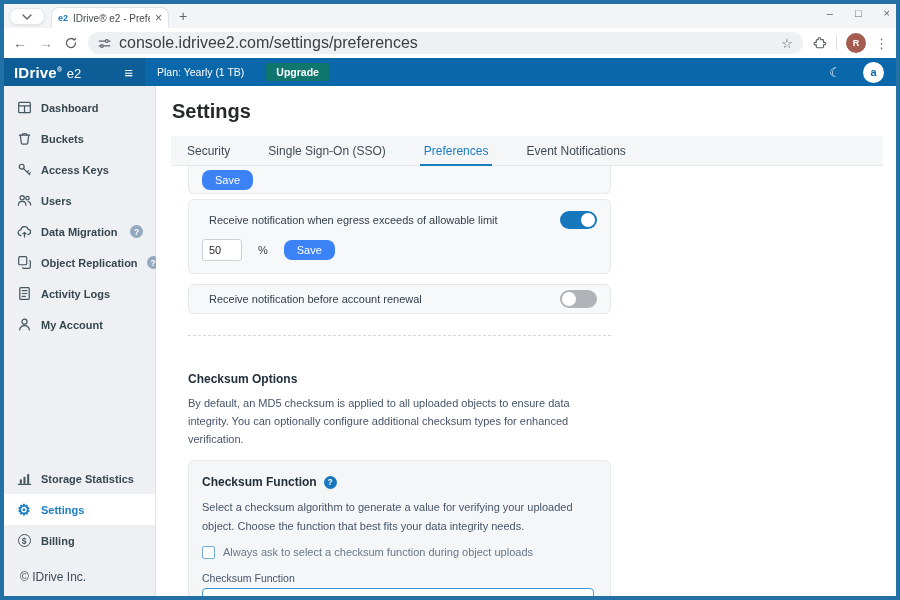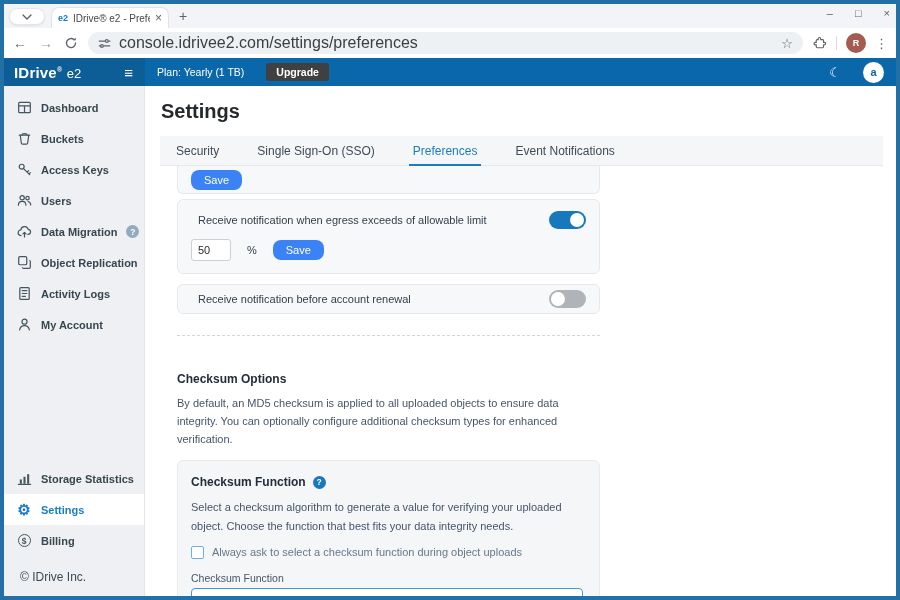--- a/index.html
+++ b/index.html
@@ -37,28 +37,28 @@
 
   
   .app-header { height:28px; display:flex; flex:none; color:#fff; }
   .logo-sec { width:141px; background:#0d5e97; display:flex; align-items:center; justify-content:space-between; padding:0 12px 0 10px; flex:none; }
   .logo { font-size:15px; font-weight:bold; letter-spacing:.2px; }
   .logo sup { font-size:7px; }
   .logo .e2 { font-weight:normal; font-size:13px; }
   .hamburger { font-size:15px; line-height:1; }
   .header-rest { flex:1; background:#0a67aa; display:flex; align-items:center; padding:0 12px; gap:22px; }
   .plan { font-size:10.5px; }
-  .upgrade-btn { background:#404040; color:#fff; border:none; font-size:10.5px; font-weight:bold; padding:3px 10px; border-radius:3px; font-family:inherit; }
+  .upgrade-btn { background:#0f766e; color:#fff; border:none; font-size:10.5px; font-weight:bold; padding:3px 10px; border-radius:3px; font-family:inherit; }
   .header-spacer { flex:1; }
   .moon { font-size:13px; }
   .app-avatar { width:21px; height:21px; border-radius:50%; background:#fff; color:#0a67aa; font-size:11px; font-weight:bold; display:flex; align-items:center; justify-content:center; }
 
   
   .app-body { flex:1; display:flex; overflow:hidden; }
-  .sidebar { width:141px; background:#eef0f3; border-right:1px solid #e2e5e8; display:flex; flex-direction:column; padding-top:6px; flex:none; }
+  .sidebar { width:152px; background:#eef0f3; border-right:1px solid #e2e5e8; display:flex; flex-direction:column; padding-top:6px; flex:none; }
   .side-item { height:31px; display:flex; align-items:center; gap:9px; padding:0 12px; color:#37474f; font-size:11px; font-weight:bold; }
   .side-item .ic { width:16px; display:flex; justify-content:center; color:#45565f; flex:none; }
   .side-item .lbl { flex:1; white-space:nowrap; }
   .side-item.active { background:#fff; color:#1c7cc2; }
   .side-item.active .ic { color:#1c7cc2; }
   .help-badge { width:13px; height:13px; border-radius:50%; background:#93a9c0; color:#fff; font-size:8.5px; font-weight:bold; display:flex; align-items:center; justify-content:center; flex:none; }
   .side-spacer { flex:1; }
   .gear-glyph { font-size:15px; line-height:1; }
   .dollar-circle { width:13px; height:13px; border-radius:50%; border:1.2px solid #45565f; font-size:8.5px; font-weight:bold; display:flex; align-items:center; justify-content:center; color:#45565f; }
   .copyright { font-size:12px; color:#3c4a57; padding:14px 16px 12px; }

